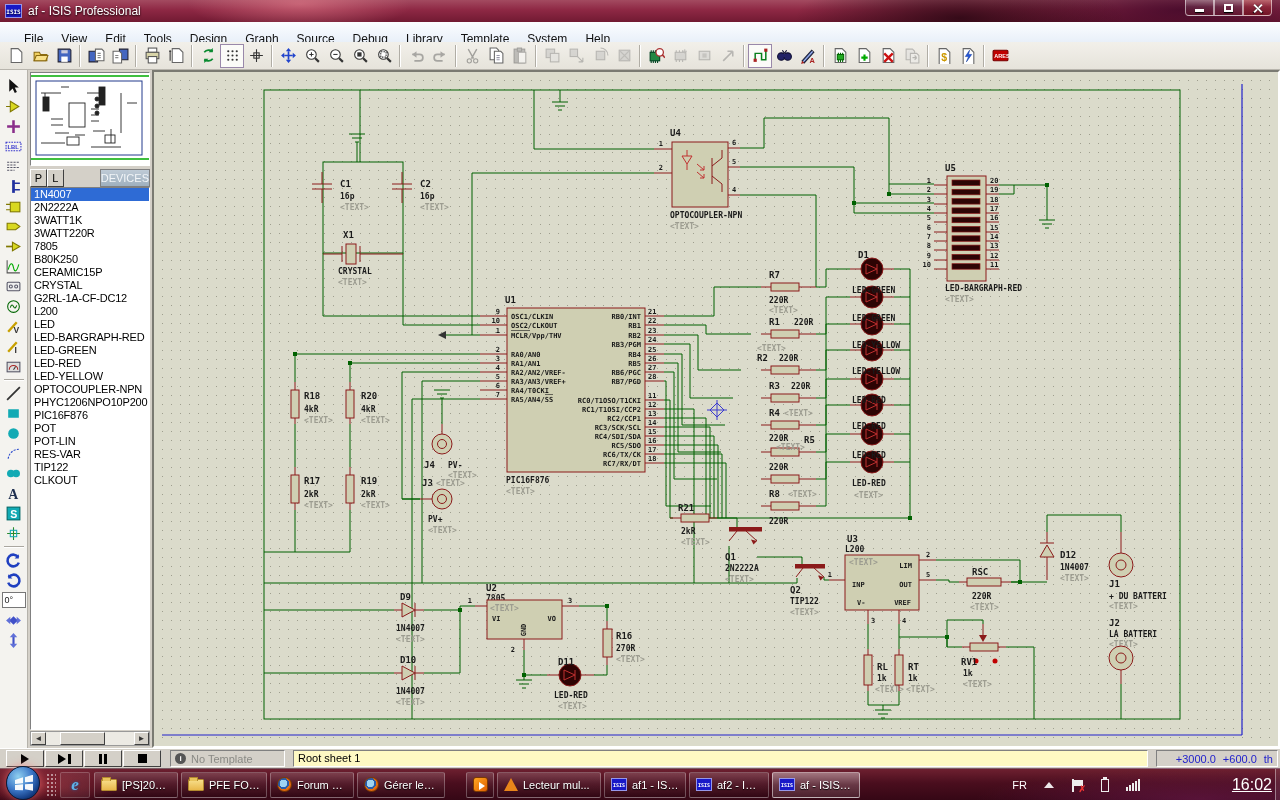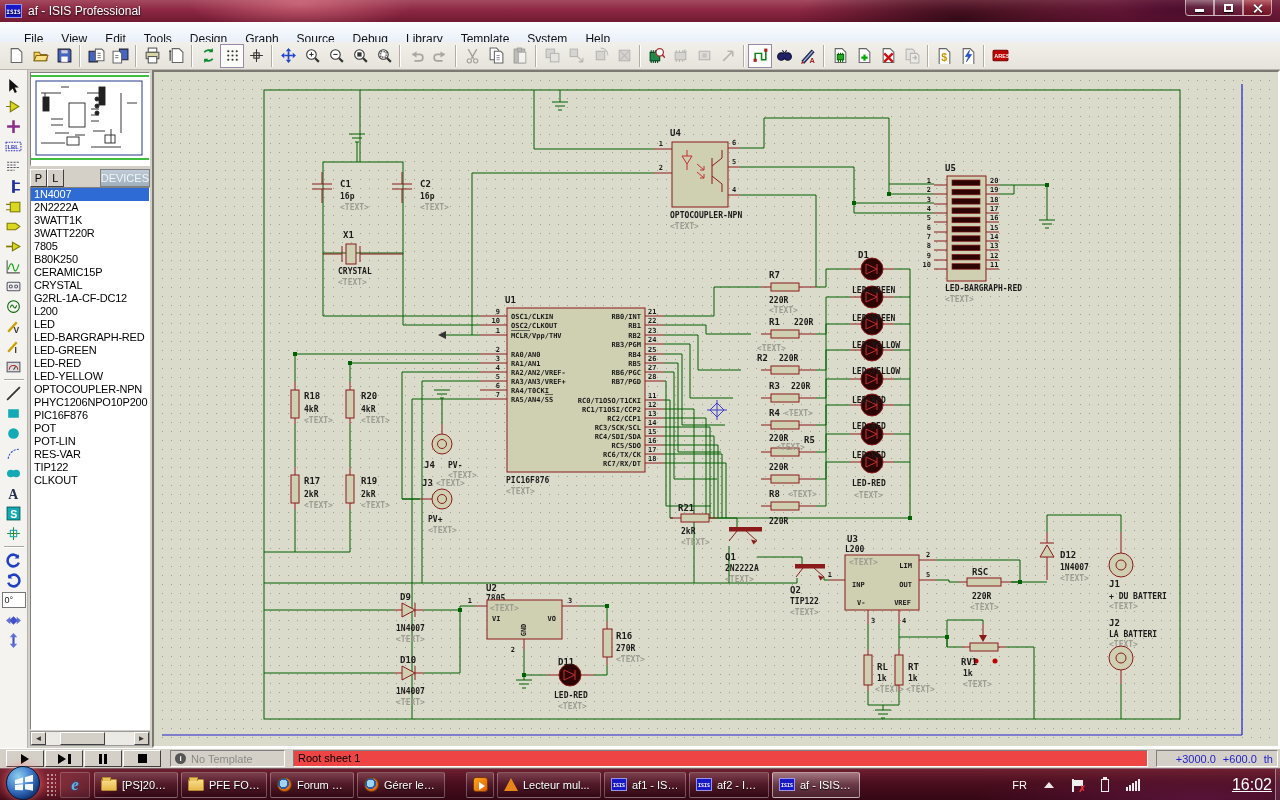--- a/index.html
+++ b/index.html
@@ -87,21 +87,21 @@
 
   
   .statusbar { position:absolute; left:0; top:748px; width:1280px; height:20px; background:#D4D0C8; display:flex; align-items:center; border-top:1px solid #fff; }
   .simgroup { display:flex; margin-left:6px; }
   .simbtn { width:38px; height:17px; margin-right:1px; background:#D4D0C8; border:1px solid; border-color:#fff #404040 #404040 #fff; display:flex; align-items:center; justify-content:center; gap:2px; }
   .tri { width:0; height:0; border-left:8px solid #000; border-top:5px solid transparent; border-bottom:5px solid transparent; }
   .bar { width:3px; height:10px; background:#000; }
   .sq { width:9px; height:9px; background:#000; }
   .msgbox { display:flex; align-items:center; gap:5px; margin-left:8px; width:115px; height:17px; border:1px solid; border-color:#808080 #fff #fff #808080; padding-left:4px; color:#8a8a85; font-size:11px; }
   .info-ic { width:11px; height:11px; border-radius:50%; background:#555; color:#fff; font:bold 8px "Liberation Sans",sans-serif; text-align:center; line-height:11px; }
-  .sheetbox { flex:1; height:17px; margin-left:8px; background:#ef4444; border:1px solid; border-color:#808080 #fff #fff #808080; font-size:11px; padding:1px 4px; color:#000; }
+  .sheetbox { flex:1; height:17px; margin-left:8px; background:#fef9c3; border:1px solid; border-color:#808080 #fff #fff #808080; font-size:11px; padding:1px 4px; color:#000; }
   .coordbox { width:122px; height:17px; margin:0 2px 0 8px; border:1px solid; border-color:#808080 #fff #fff #808080; display:flex; align-items:center; justify-content:flex-end; gap:7px; padding-right:4px; font-size:11px; color:#2222CC; font-family:"Liberation Sans",sans-serif; }
 
   
   .taskbar { position:absolute; left:0; top:768px; width:1280px; height:32px;
     background:
       radial-gradient(ellipse 120px 30px at 40px 16px, rgba(200,60,70,.5), transparent 70%),
       radial-gradient(ellipse 300px 40px at 1200px 30px, rgba(120,30,90,.5), transparent 75%),
       linear-gradient(180deg,#6E2030,#4A0E1E 45%,#350715);
     border-top:1px solid rgba(255,255,255,.35); display:flex; align-items:center; color:#fff; }
   .orb { width:34px; height:34px; margin:-4px 2px 0 6px; border-radius:50%;

